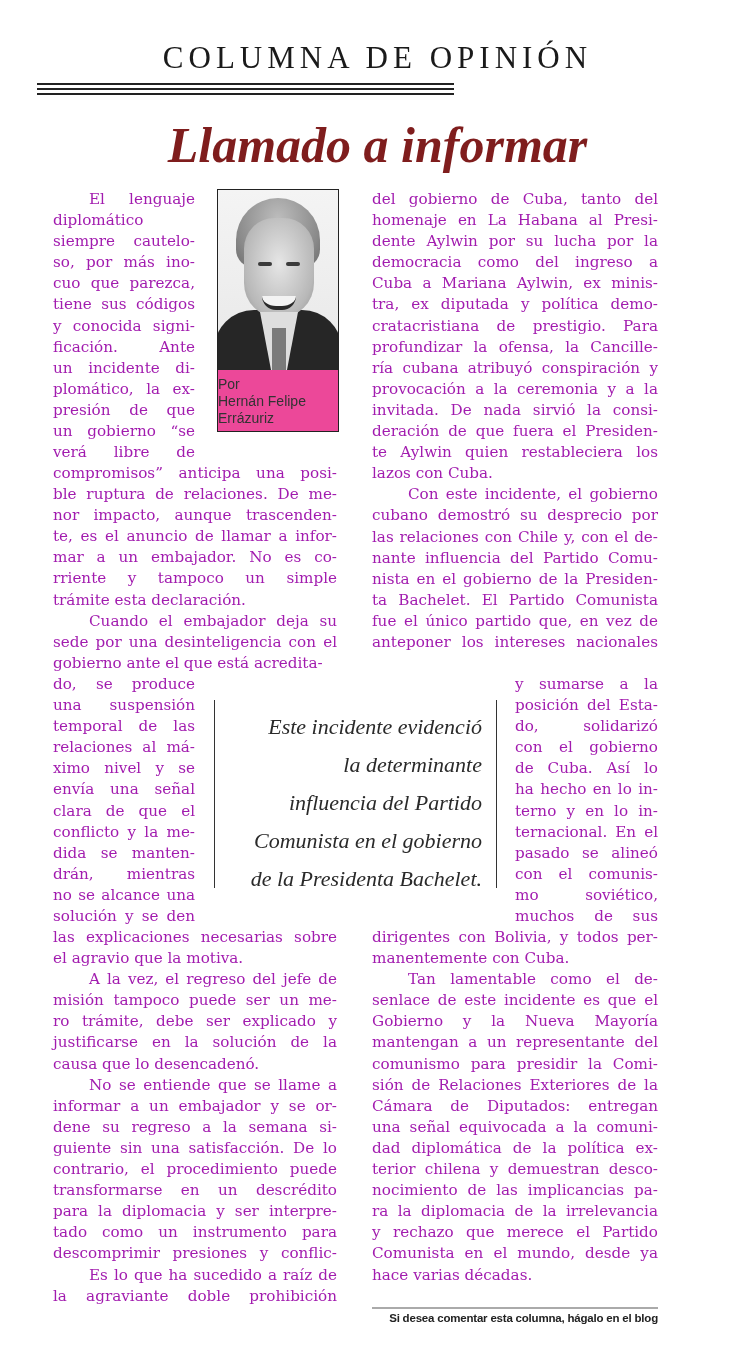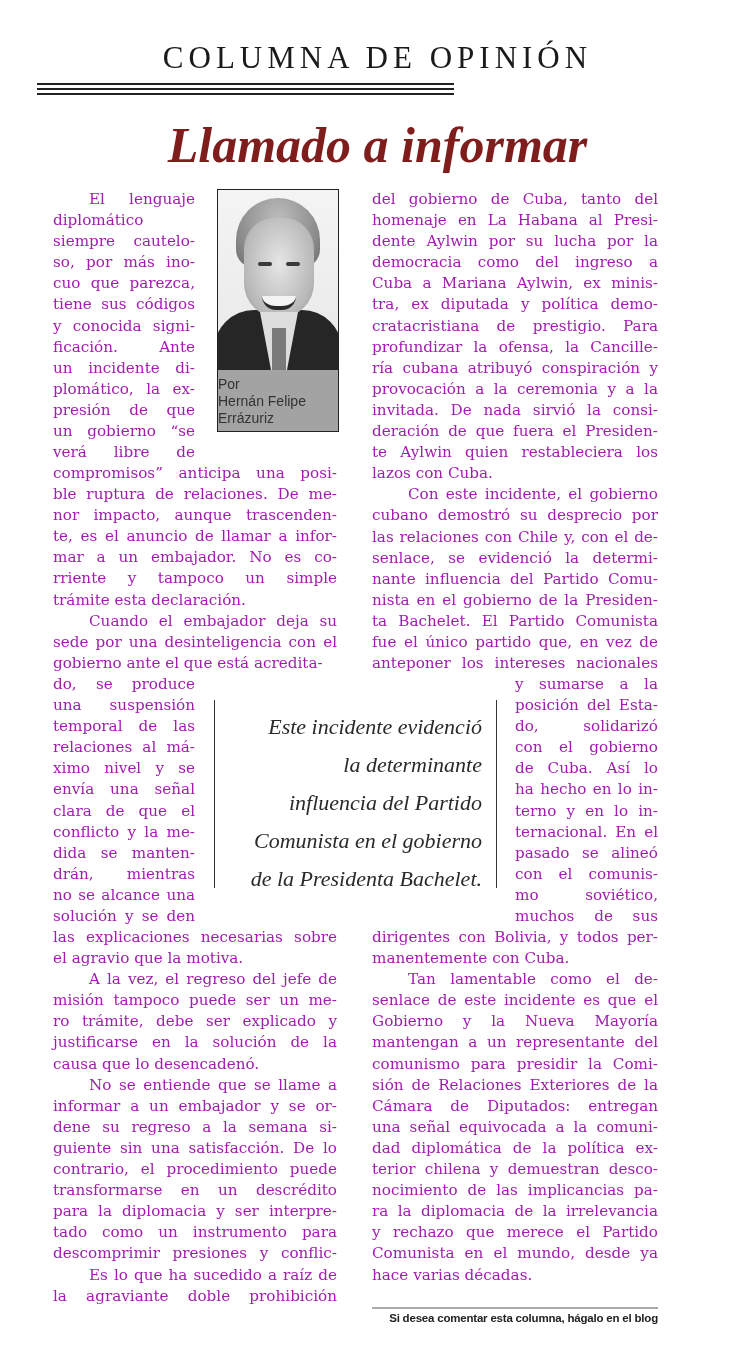--- a/index.html
+++ b/index.html
@@ -18,21 +18,21 @@
     line-height: 60px; color: #7f1d1d;
   }
   .col {
     position: absolute; font-size: 15.2px; line-height: 21.1px; color: #a21caf;
   }
   .ln { display: block; white-space: nowrap; text-align: justify; text-align-last: justify; height: 21.1px; overflow: visible; }
   .ln.last { text-align-last: left; }
   .ln.ind { padding-left: 36px; }
   .photo-box {
     position: absolute; left: 217px; top: 189px; width: 120px; height: 241px;
-    border: 1px solid #222; background: #a3a3a3;
+    border: 1px solid #222; background: #ec4899;
   }
   .photo {
     position: absolute; left: 0; top: 0; width: 120px; height: 180px; overflow: hidden;
     background: linear-gradient(#f4f4f4, #e8e8e8);
   }
   .photo .hair { position: absolute; left: 18px; top: 8px; width: 84px; height: 70px; border-radius: 45px 45px 20px 20px; background: radial-gradient(ellipse at 50% 30%, #bdbdbd, #8a8a8a 70%, #6c6c6c); }
   .photo .face { position: absolute; left: 26px; top: 28px; width: 70px; height: 100px; border-radius: 35px 35px 40px 40px; background: radial-gradient(ellipse at 50% 45%, #e6e6e6, #b8b8b8 70%, #8f8f8f); }
   .photo .eye { position: absolute; top: 72px; width: 14px; height: 4px; background: #3a3a3a; border-radius: 3px; }
   .photo .smile { position: absolute; left: 44px; top: 106px; width: 34px; height: 10px; border-bottom: 4px solid #2a2a2a; border-radius: 0 0 20px 20px; background: #f3f3f3; }
   .photo .suit { position: absolute; left: -4px; top: 120px; width: 128px; height: 70px; background: #262626; border-radius: 40px 40px 0 0; }
@@ -171,21 +171,20 @@
     <span class="ln">profundizar la ofensa, la Cancille-</span>
     <span class="ln">ría cubana atribuyó conspiración y</span>
     <span class="ln">provocación a la ceremonia y a la</span>
     <span class="ln">invitada. De nada sirvió la consi-</span>
     <span class="ln">deración de que fuera el Presiden-</span>
     <span class="ln">te Aylwin quien restableciera los</span>
     <span class="ln last">lazos con Cuba.</span>
     <span class="ln ind">Con este incidente, el gobierno</span>
     <span class="ln">cubano demostró su desprecio por</span>
     <span class="ln">las relaciones con Chile y, con el de-</span>
-    <span class="ln">senlace, se evidenció la determi-</span>
     <span class="ln">nante influencia del Partido Comu-</span>
     <span class="ln">nista en el gobierno de la Presiden-</span>
     <span class="ln">ta Bachelet. El Partido Comunista</span>
     <span class="ln">fue el único partido que, en vez de</span>
     <span class="ln">anteponer los intereses nacionales</span>
   </div>
 
 <div class="col" id="c2b" style="left:515px; top:674px; width:143px;">
     <span class="ln">y sumarse a la</span>
     <span class="ln">posición del Esta-</span>

